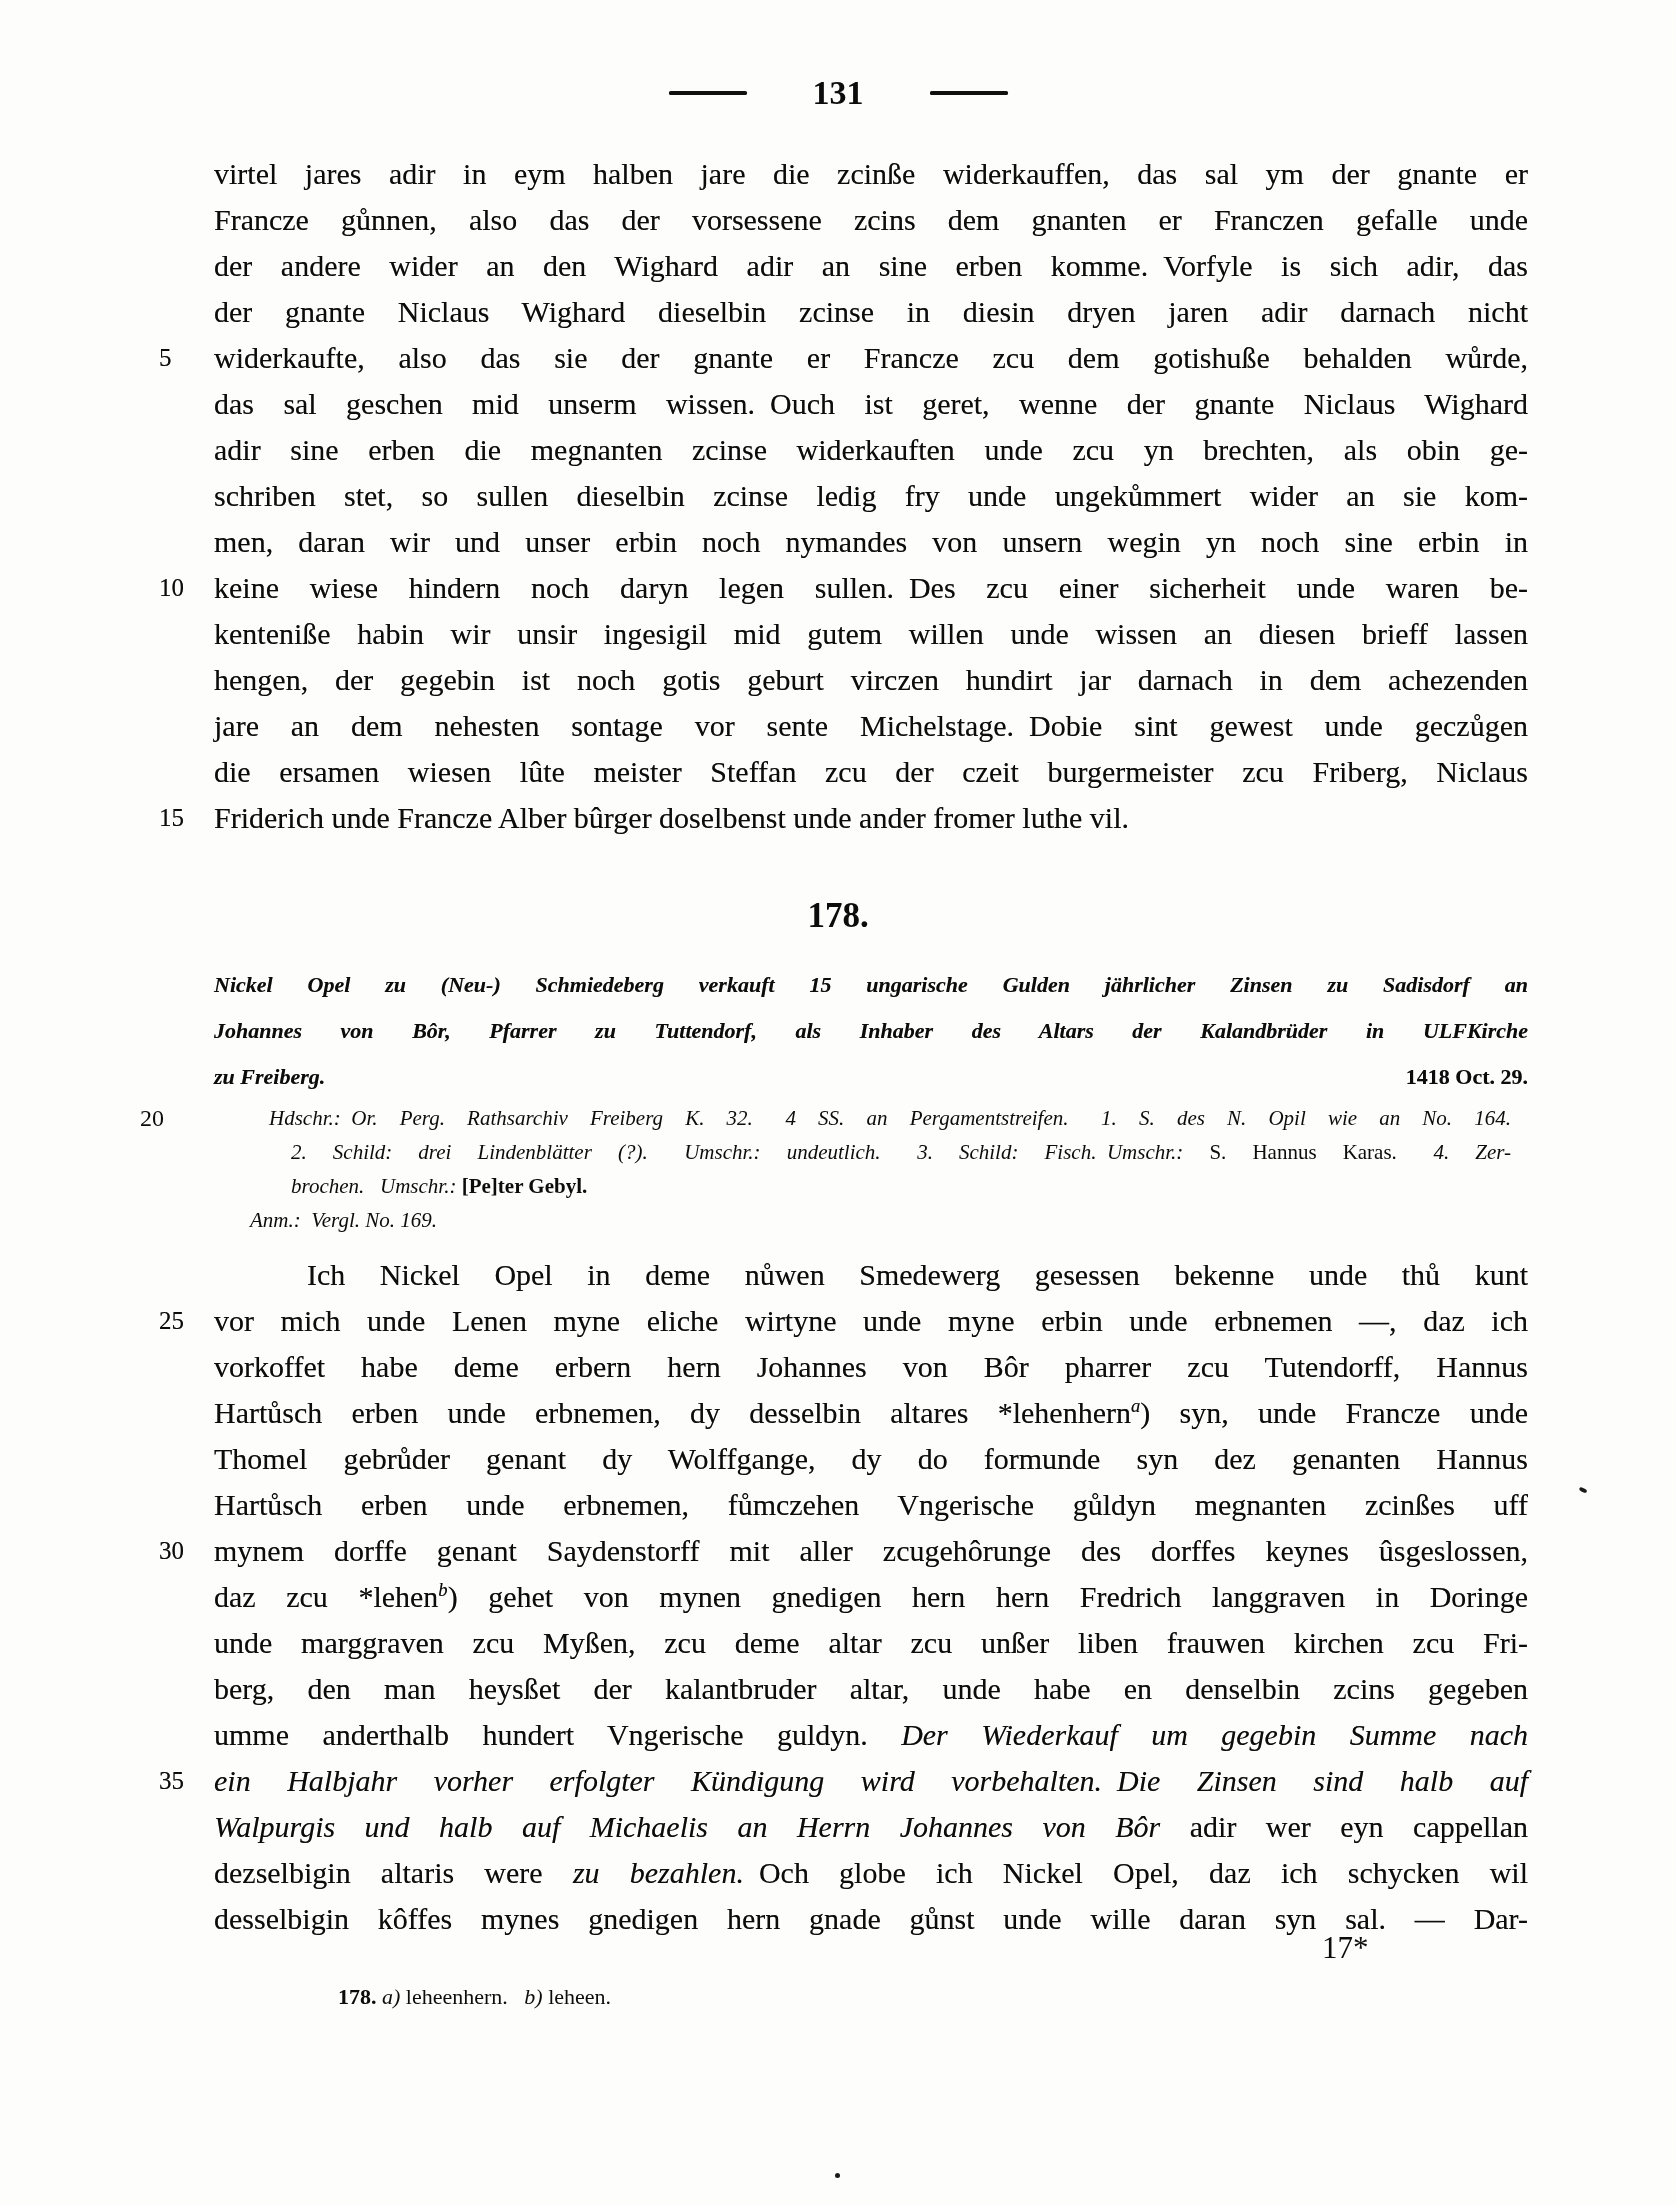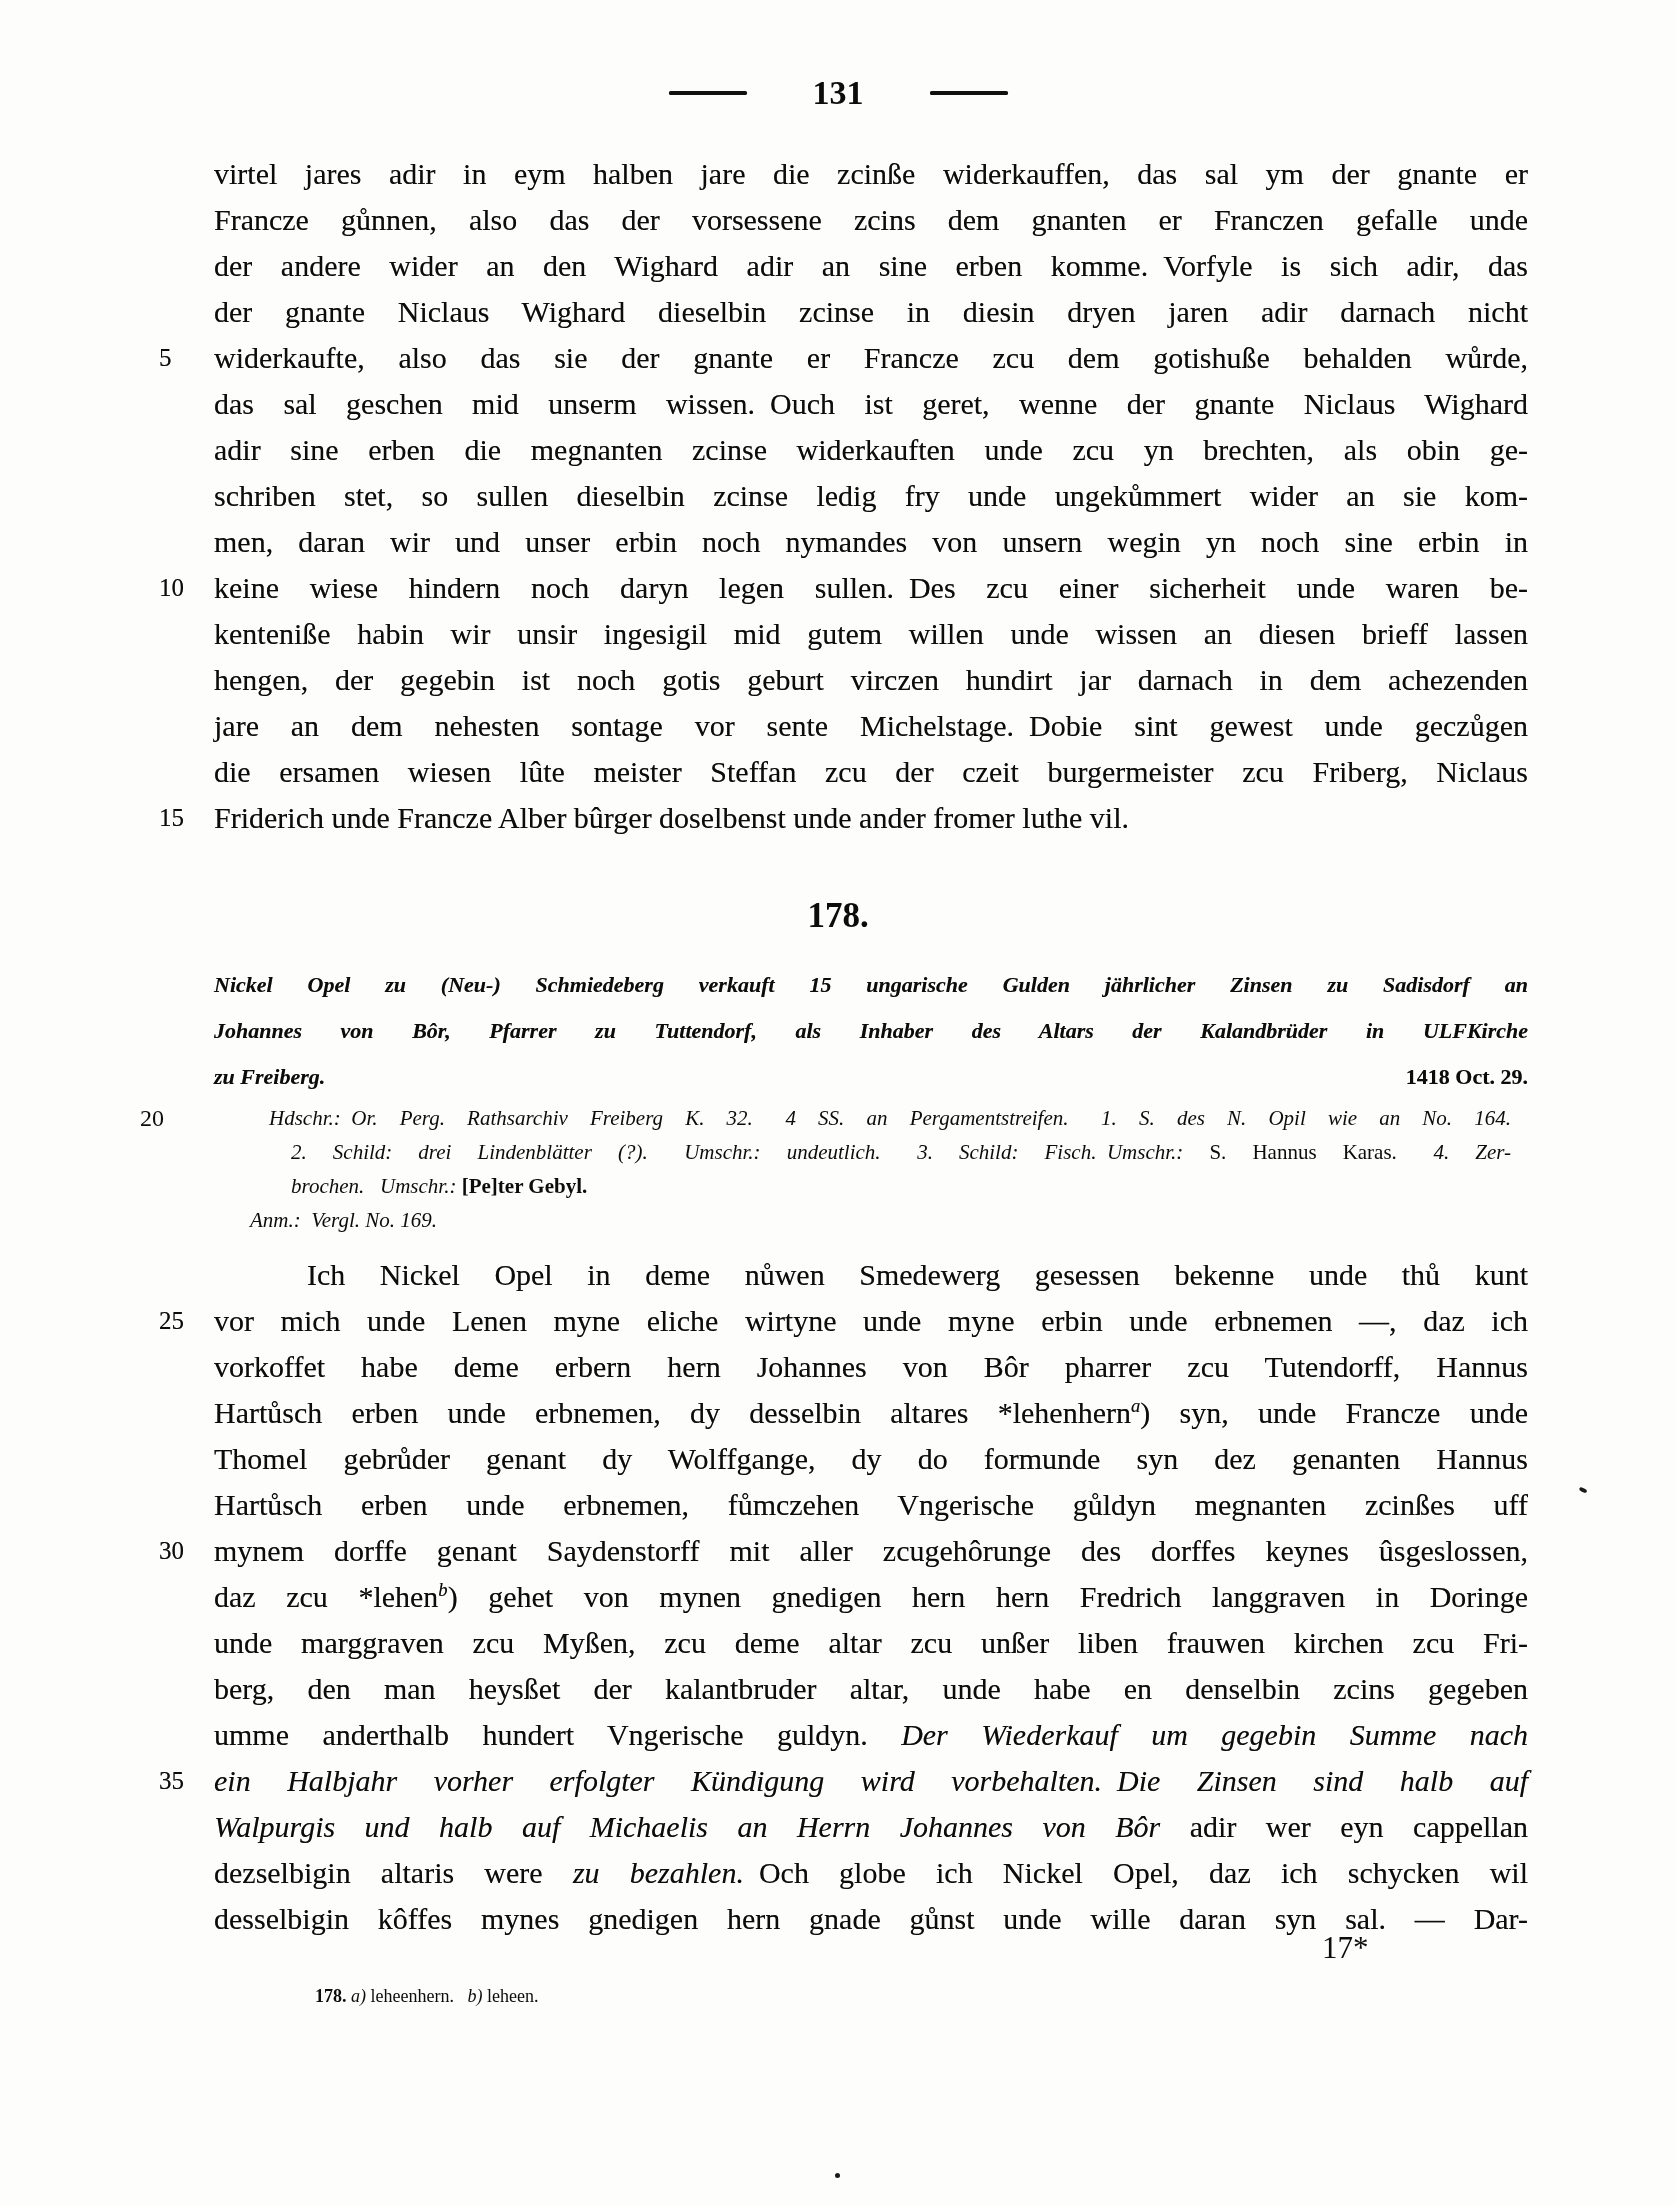--- a/index.html
+++ b/index.html
@@ -24,21 +24,21 @@
   
   .summary{top:962px;left:214px;width:1314px;font-size:22px;font-style:italic;font-weight:700;
            text-shadow:0 0 0.3px rgba(0,0,0,.4);}
   .summary .line{height:46px;line-height:46px;}
   
   .src{top:1101px;left:250px;width:1261px;font-size:21px;font-style:italic;}
   .src .line{height:34px;line-height:34px;}
   
   .heading{top:895px;left:0;width:1676px;text-align:center;font-size:35px;font-weight:700;line-height:41px;}
   
-  .footnote{top:1981px;left:315px;font-size:18px;}
+  .footnote{top:1981px;left:338px;font-size:22px;}
   .footnote .line{height:31px;line-height:31px;}
   .sheetsig{top:1932px;left:1322px;font-size:31px;font-weight:400;line-height:31px;}
   
   .line{position:relative;text-align:justify;text-align-last:justify;white-space:normal;}
   .line.no-just{text-align:left;text-align-last:auto;}
   .line.spread{display:flex;justify-content:space-between;text-align-last:auto;}
   .margin-num{position:absolute;font-style:normal;font-weight:400;font-size:25px;top:0;}
   .p1 .margin-num,.bodyblk .margin-num{left:-55px;}
   .src .margin-num{left:-91px;font-size:24px;}
   .it{font-style:italic;}

